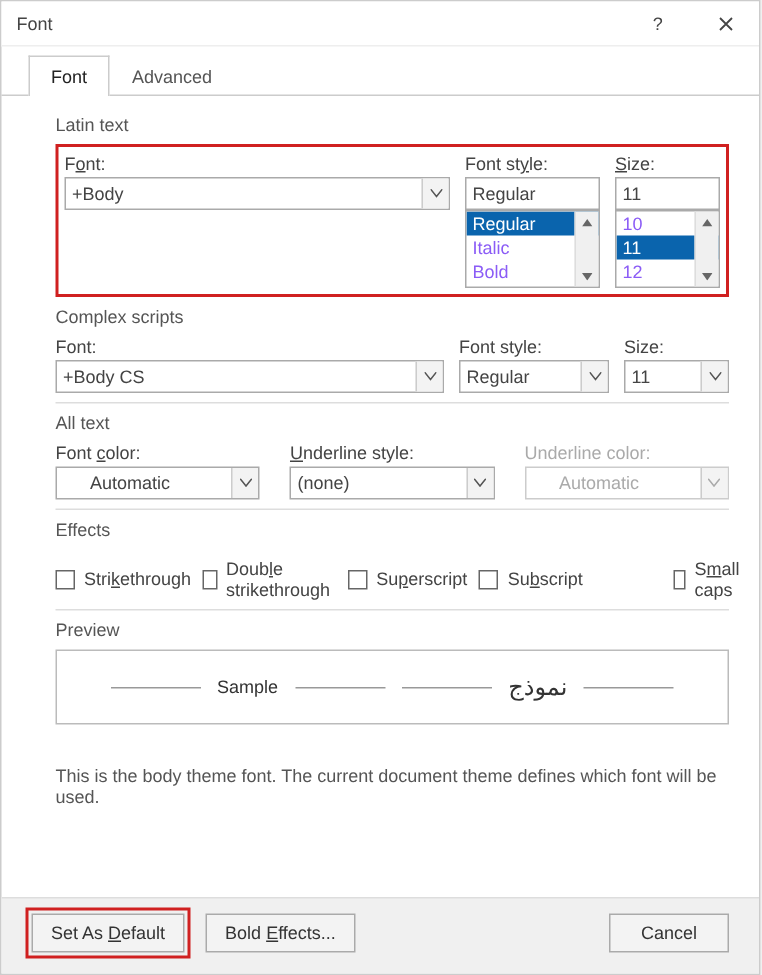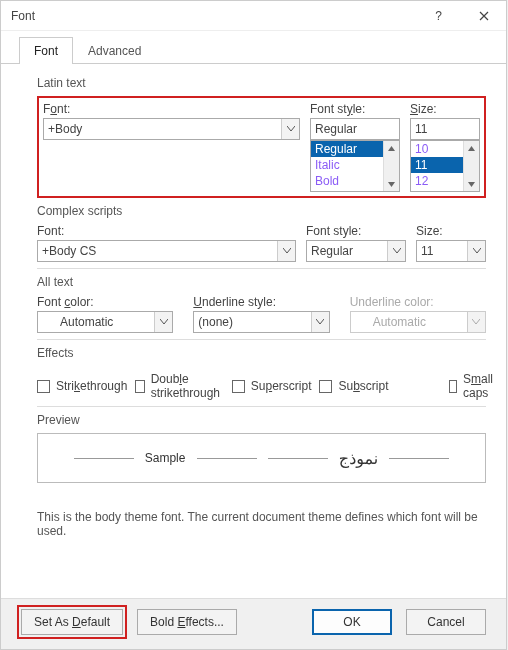--- a/index.html
+++ b/index.html
@@ -300,21 +300,18 @@
   </div>
 
   <div class="button-row">
     <div class="btn red-outline">
       <span><span>Set As </span><span class="underline-letter">D</span><span>efault</span></span>
     </div>
     <div class="btn">
       <span><span>Bold </span><span class="underline-letter">E</span><span>ffects...</span></span>
     </div>
     <div class="spacer"></div>
-    <div class="btn primary btn-w">
-        <span>OK</span>
-      </div>
     <div class="btn btn-w">
         <span>Cancel</span>
       </div>
   </div>
 
 </div>
 
 </body></html>

